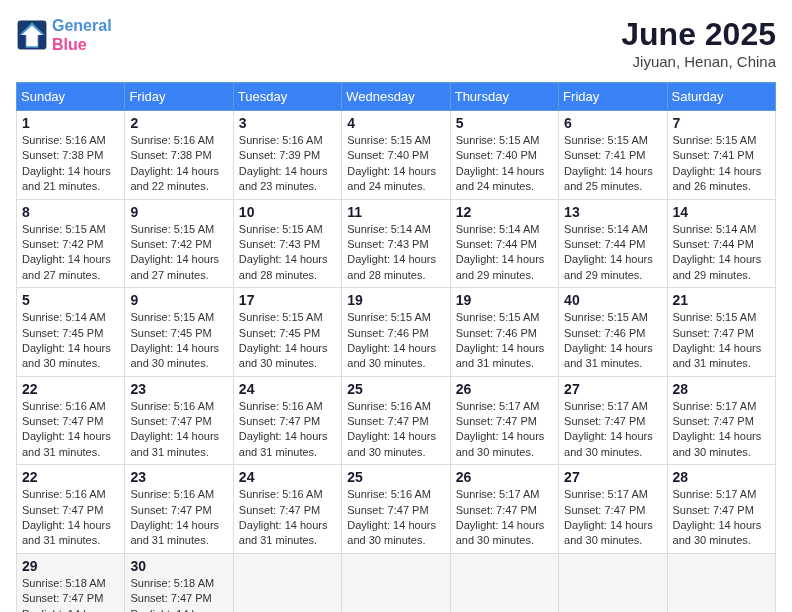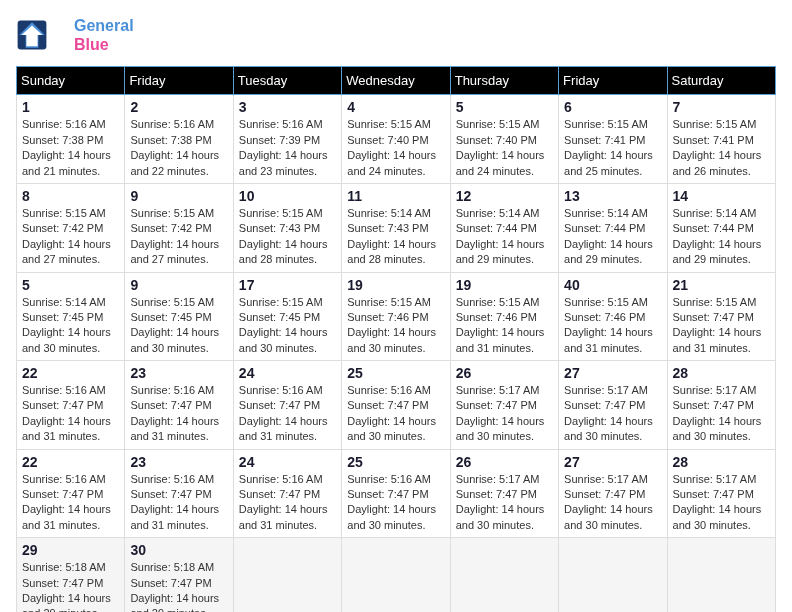--- a/index.html
+++ b/index.html
@@ -22,21 +22,20 @@
       gap: 4px;
     }
     .logo-text {
       font-size: 16px;
       font-weight: bold;
       color: #1a1a2e;
       line-height: 1.2;
     }
     .logo-text span {
       color: #4a90d9;
-      margin-left: 22px;
     }
     .logo-icon {
       width: 32px;
       height: 32px;
     }
     .title-section {
       text-align: right;
     }
     .main-title {
       font-size: 32px;
@@ -46,21 +45,21 @@
     .subtitle {
       font-size: 15px;
       color: #444;
     }
     .calendar {
       width: 100%;
       border-collapse: collapse;
       font-size: 11px;
     }
     .calendar th {
-      background-color: #000000;
+      background-color: #3b82f6;
       color: #fff;
       padding: 6px 4px;
       text-align: left;
       font-size: 13px;
       font-weight: normal;
       border: 1px solid #5a9fd4;
     }
     .calendar td {
       vertical-align: top;
       padding: 4px 5px;
@@ -97,20 +96,24 @@
     <svg class="logo-icon" viewBox="0 0 40 40">
       <rect x="2" y="2" width="36" height="36" rx="4" fill="#1a3a6e"></rect>
       <polygon points="20,4 36,20 28,20 28,36 12,36 12,20 4,20" fill="#4a90d9"></polygon>
       <polygon points="20,8 33,20 27,20 27,34 13,34 13,20 7,20" fill="#fff"></polygon>
     </svg>
     <div class="logo-text">
       <div><span>General</span></div>
       <div><span style="color:#ec4899">Blue</span></div>
     </div>
   </div>
+  <div class="title-section">
+    <div class="main-title">June 2025</div>
+    <div class="subtitle">Jiyuan, Henan, China</div>
+  </div>
 </div>
 
 <table class="calendar">
   <thead>
     <tr>
     <th>Sunday</th>
         <th>Friday</th>
         <th>Tuesday</th>
         <th>Wednesday</th>
         <th>Thursday</th>

